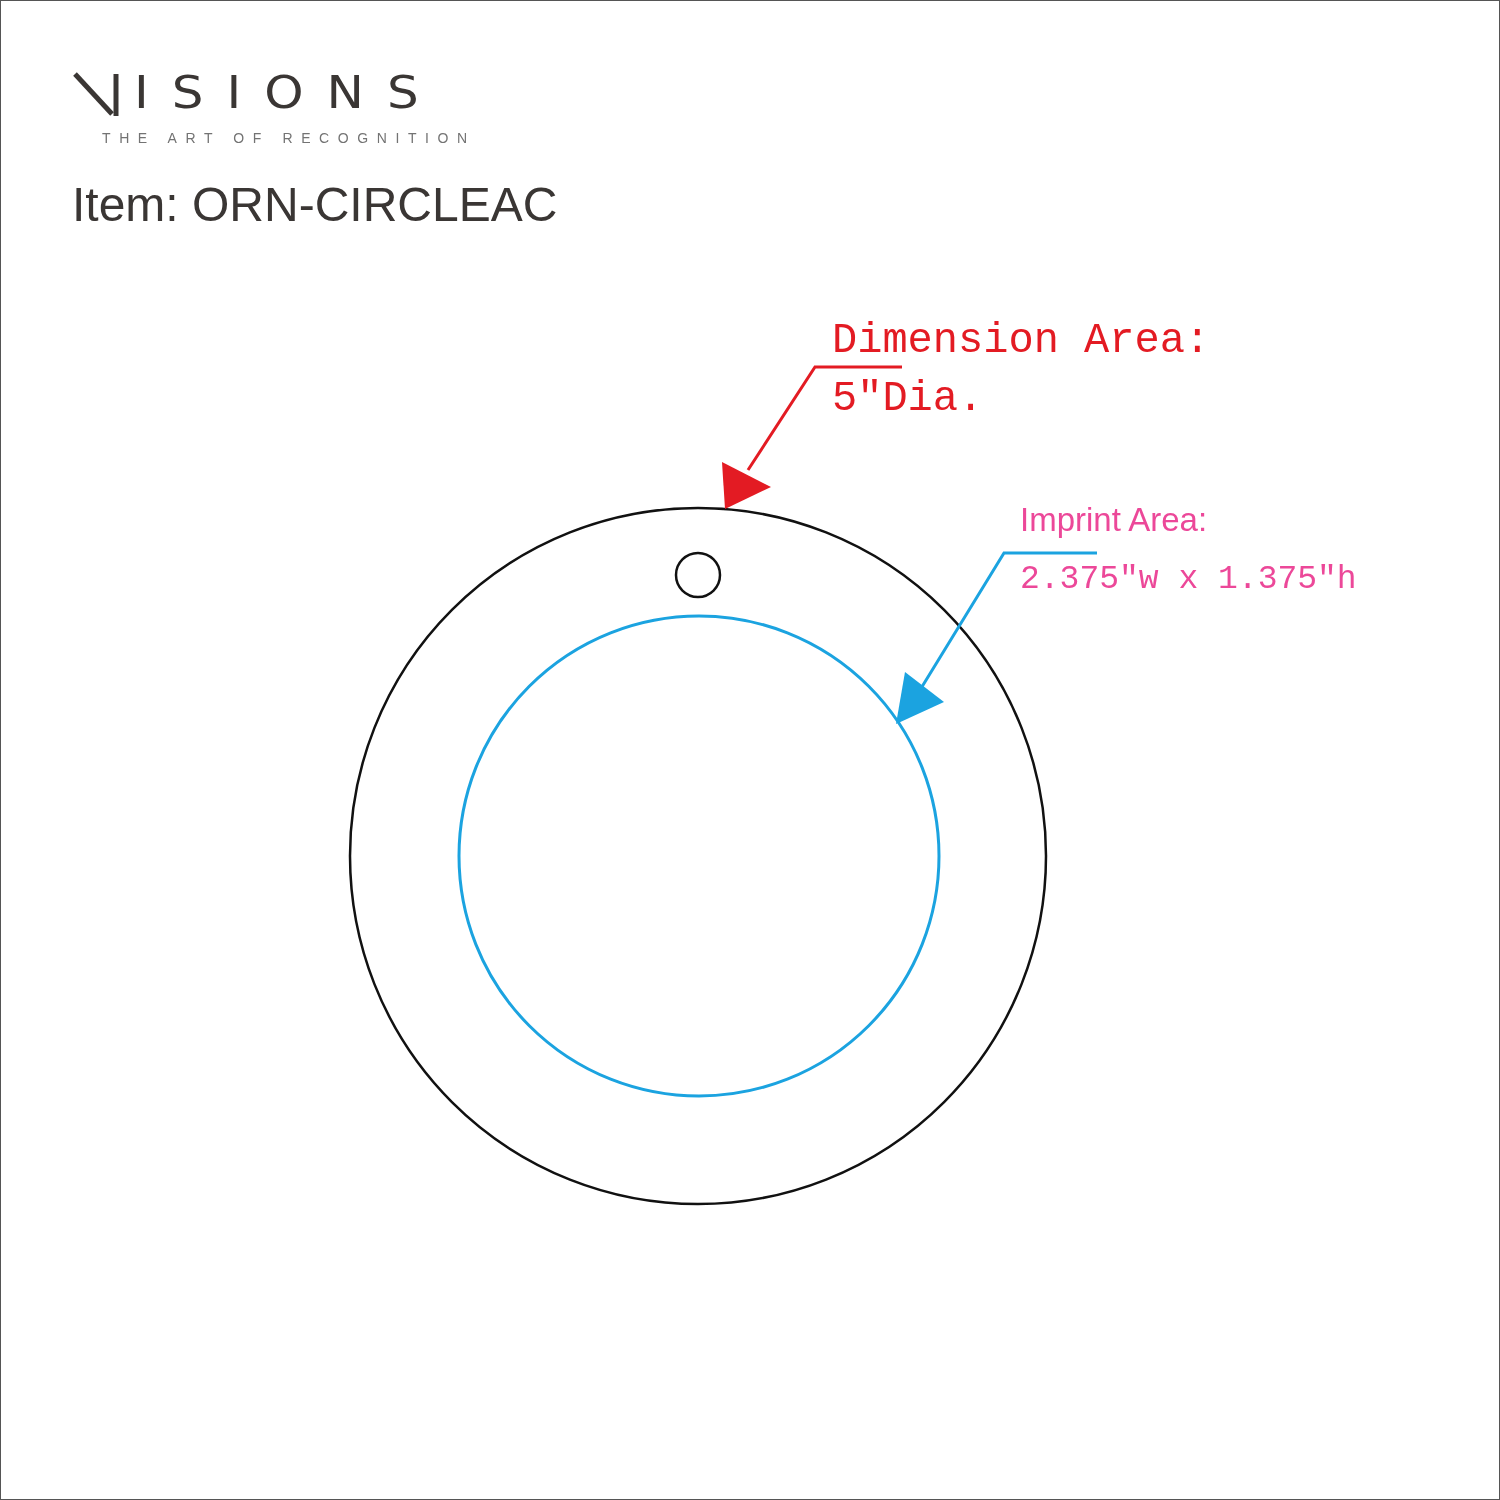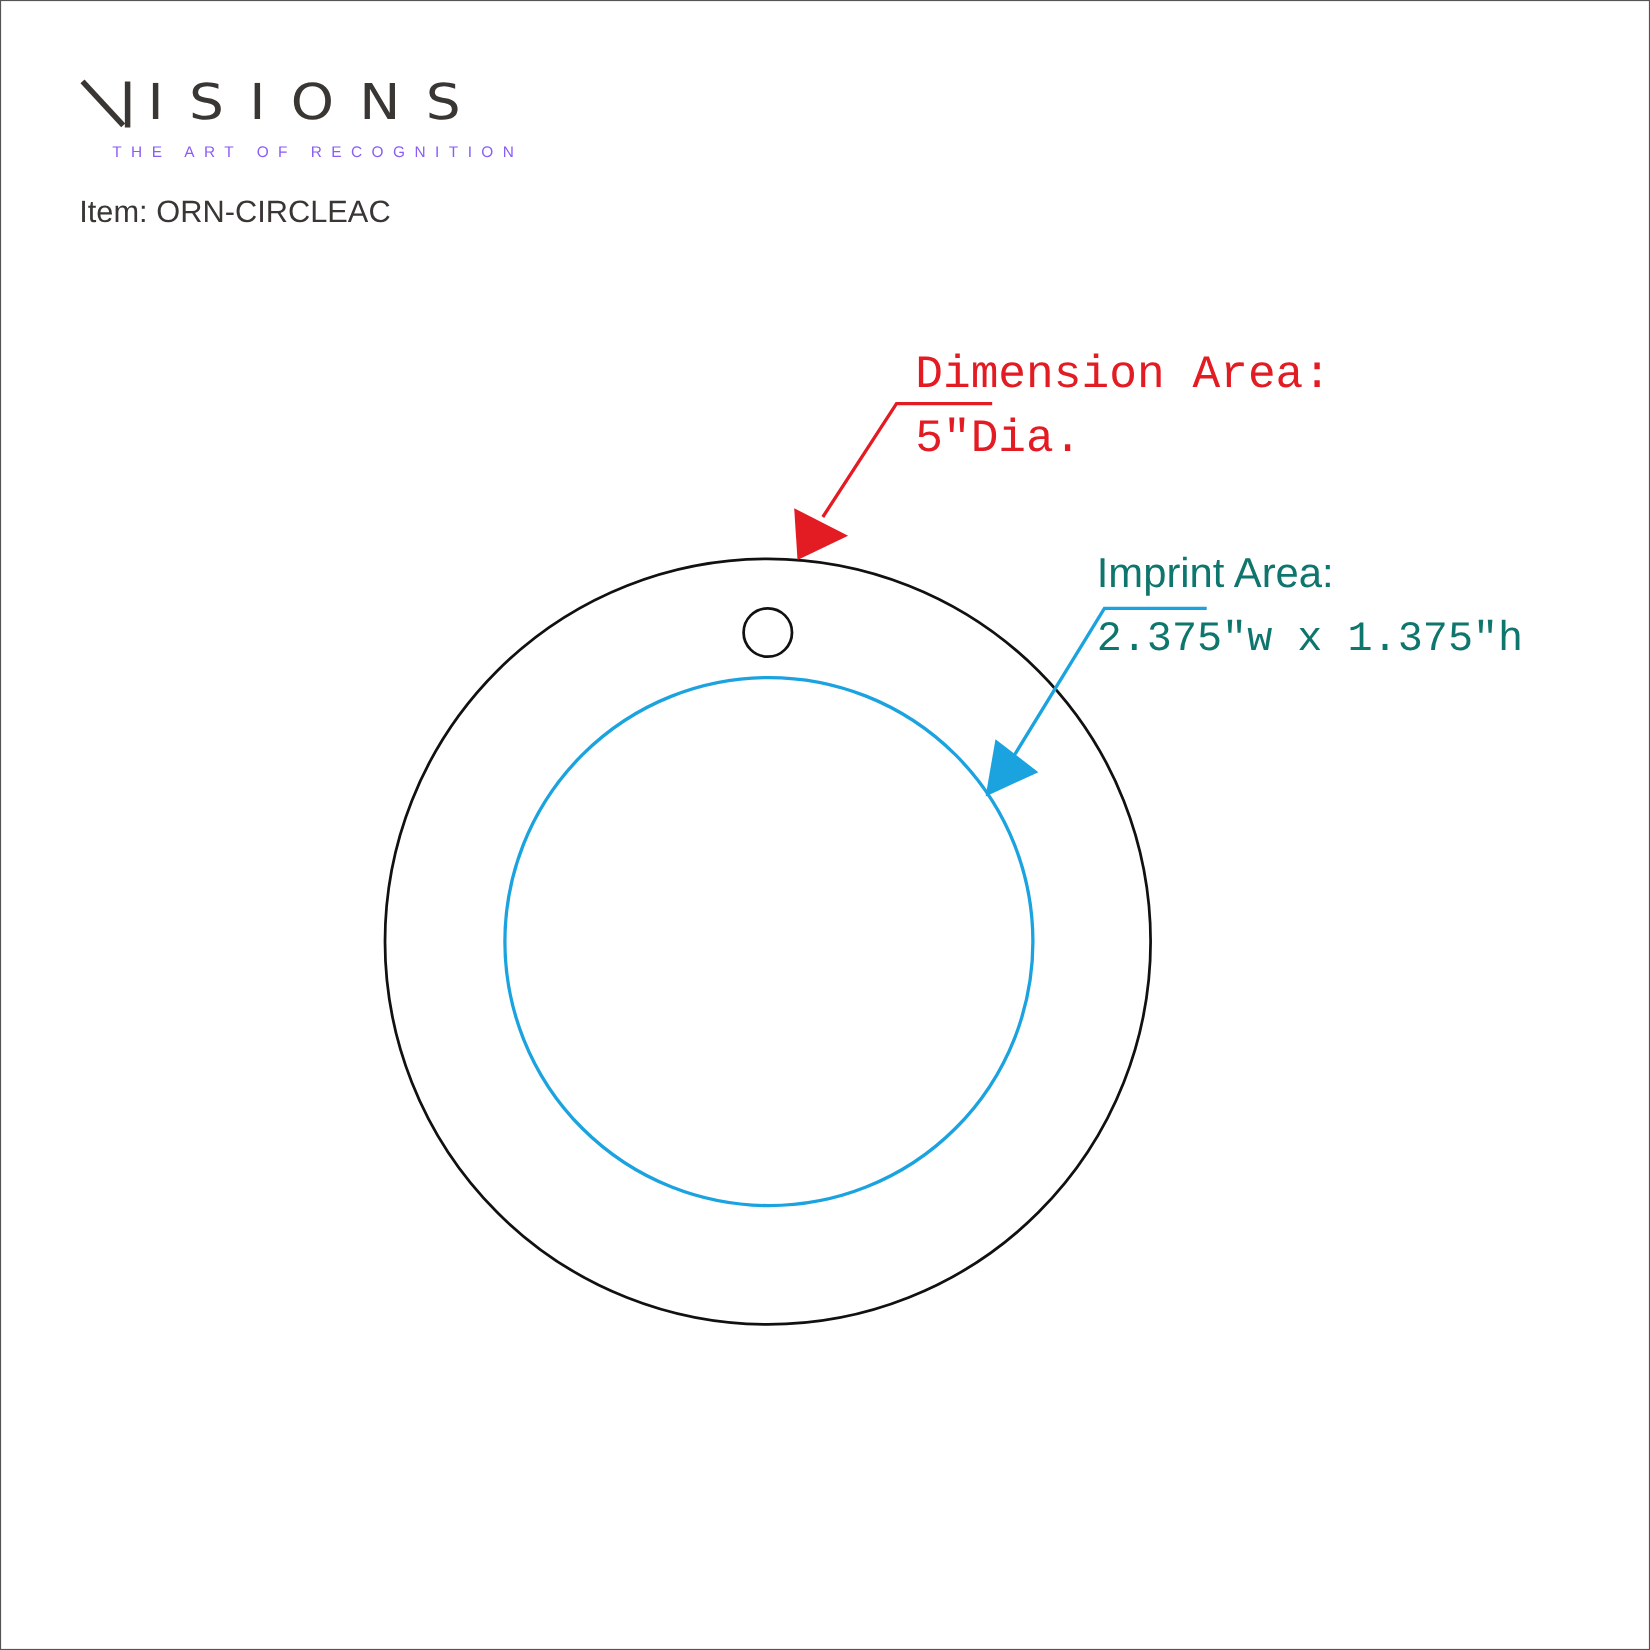--- a/index.html
+++ b/index.html
@@ -1,24 +1,24 @@
 <!DOCTYPE html>
 <html><head>
 <meta charset="utf-8">
 <style>
   html, body { margin: 0; padding: 0; background: #ffffff; }
   body { width: 1500px; height: 1500px; position: relative; overflow: hidden; }
   .frame { position: absolute; left: 0; top: 0; width: 1498px; height: 1498px; border: 1px solid #555; box-sizing: content-box; }
   .logo { position: absolute; left: 72px; top: 70px; width: 390px; }
   .logo-v { position: absolute; left: 0; top: 2px; }
   .logo-rest { position: absolute; left: 62px; top: 0; font-family: "DejaVu Sans", sans-serif; font-size: 50px; font-weight: normal; letter-spacing: 23px; color: #3a3634; line-height: 1; white-space: nowrap; transform: scaleY(0.9); transform-origin: top left; }
-  .tagline { position: absolute; left: 102px; top: 130px; font-family: "Liberation Sans", sans-serif; font-size: 14px; letter-spacing: 8.6px; color: #8b5cf6; white-space: nowrap; }
-  .item-label { position: absolute; left: 72px; top: 177px; font-family: "Liberation Sans", sans-serif; font-size: 28px; color: #3a3634; white-space: nowrap; }
+  .tagline { position: absolute; left: 102px; top: 130px; font-family: "Liberation Sans", sans-serif; font-size: 14px; letter-spacing: 8.6px; color: #737373; white-space: nowrap; }
+  .item-label { position: absolute; left: 72px; top: 177px; font-family: "Liberation Sans", sans-serif; font-size: 48px; color: #3a3634; white-space: nowrap; }
   .dim-text { position: absolute; left: 832px; font-family: Liberation Mono, monospace; font-size: 42px; color: #e31b23; white-space: nowrap; line-height: 1; }
-  .imp-text { position: absolute; left: 997px; font-family: "Liberation Sans", sans-serif; font-size: 38px; color: #0f766e; white-space: nowrap; line-height: 1; }
+  .imp-text { position: absolute; left: 1020px; font-family: "Liberation Sans", sans-serif; font-size: 33px; color: #ec4899; white-space: nowrap; line-height: 1; }
   svg.diagram { position: absolute; left: 0; top: 0; }
 </style>
 </head>
 <body>
 
 <div class="frame"></div>
 
 <div class="logo">
   <svg class="logo-v" width="52" height="46" viewBox="0 0 52 46">
     <line x1="3" y1="2" x2="40" y2="42" stroke="#3a3634" stroke-width="5"></line>

